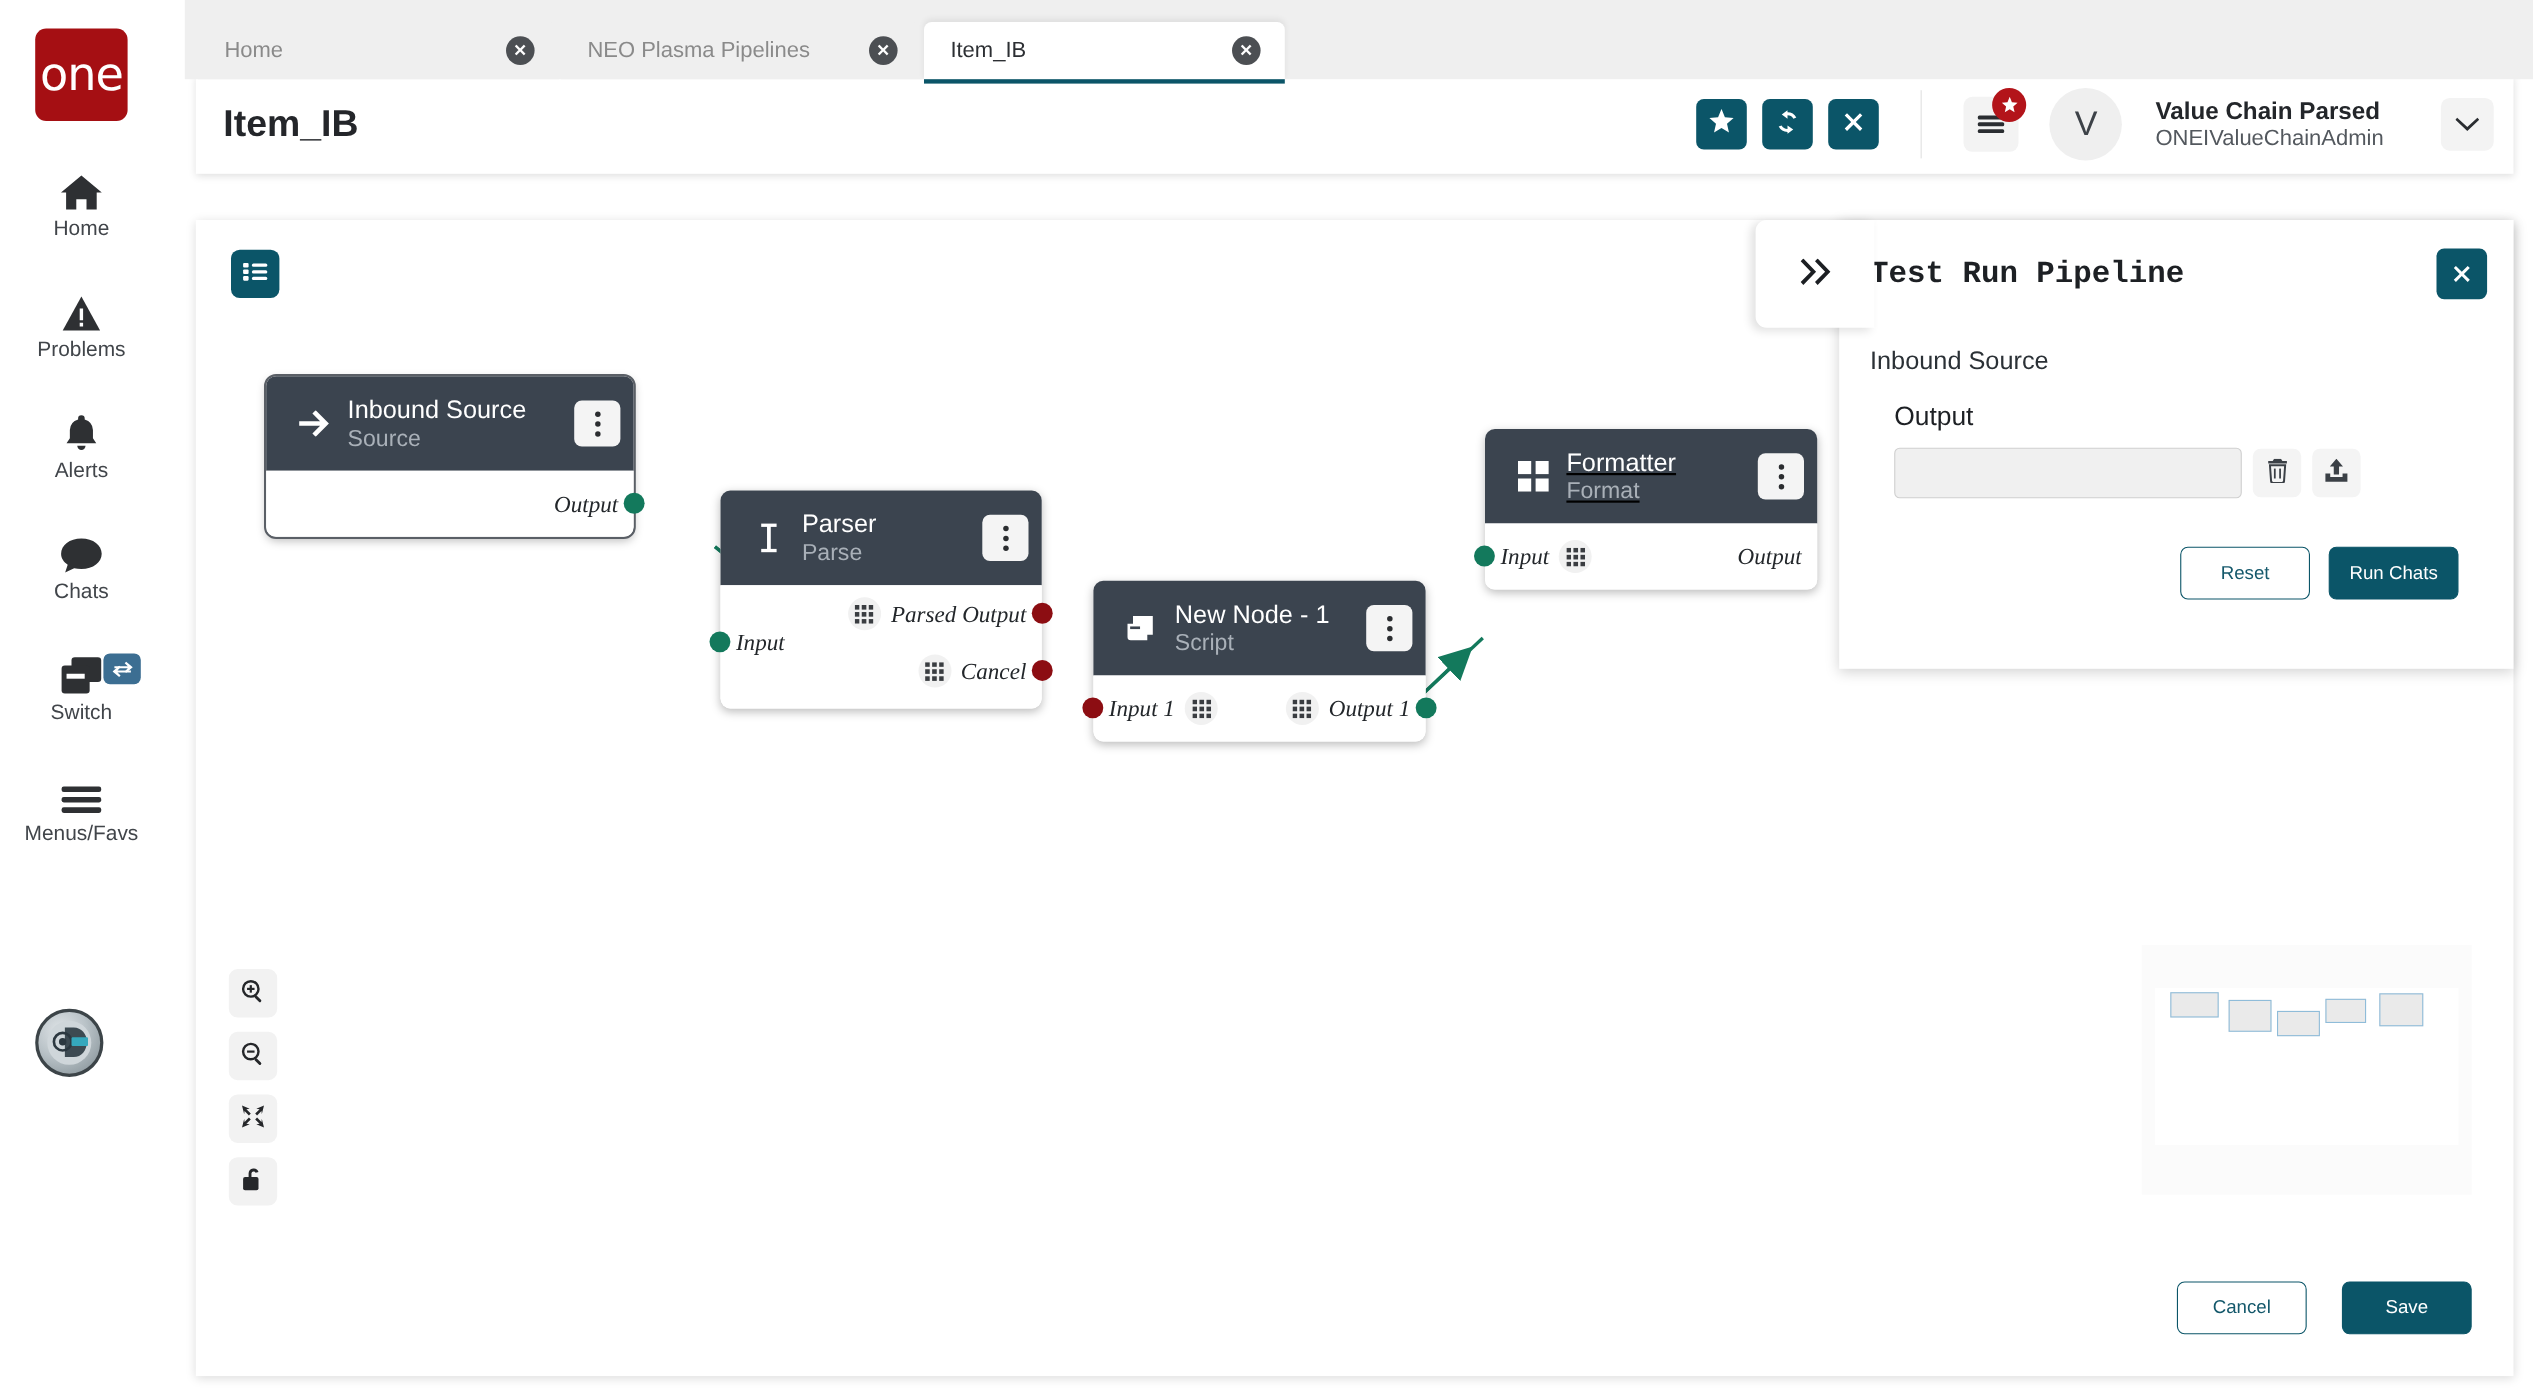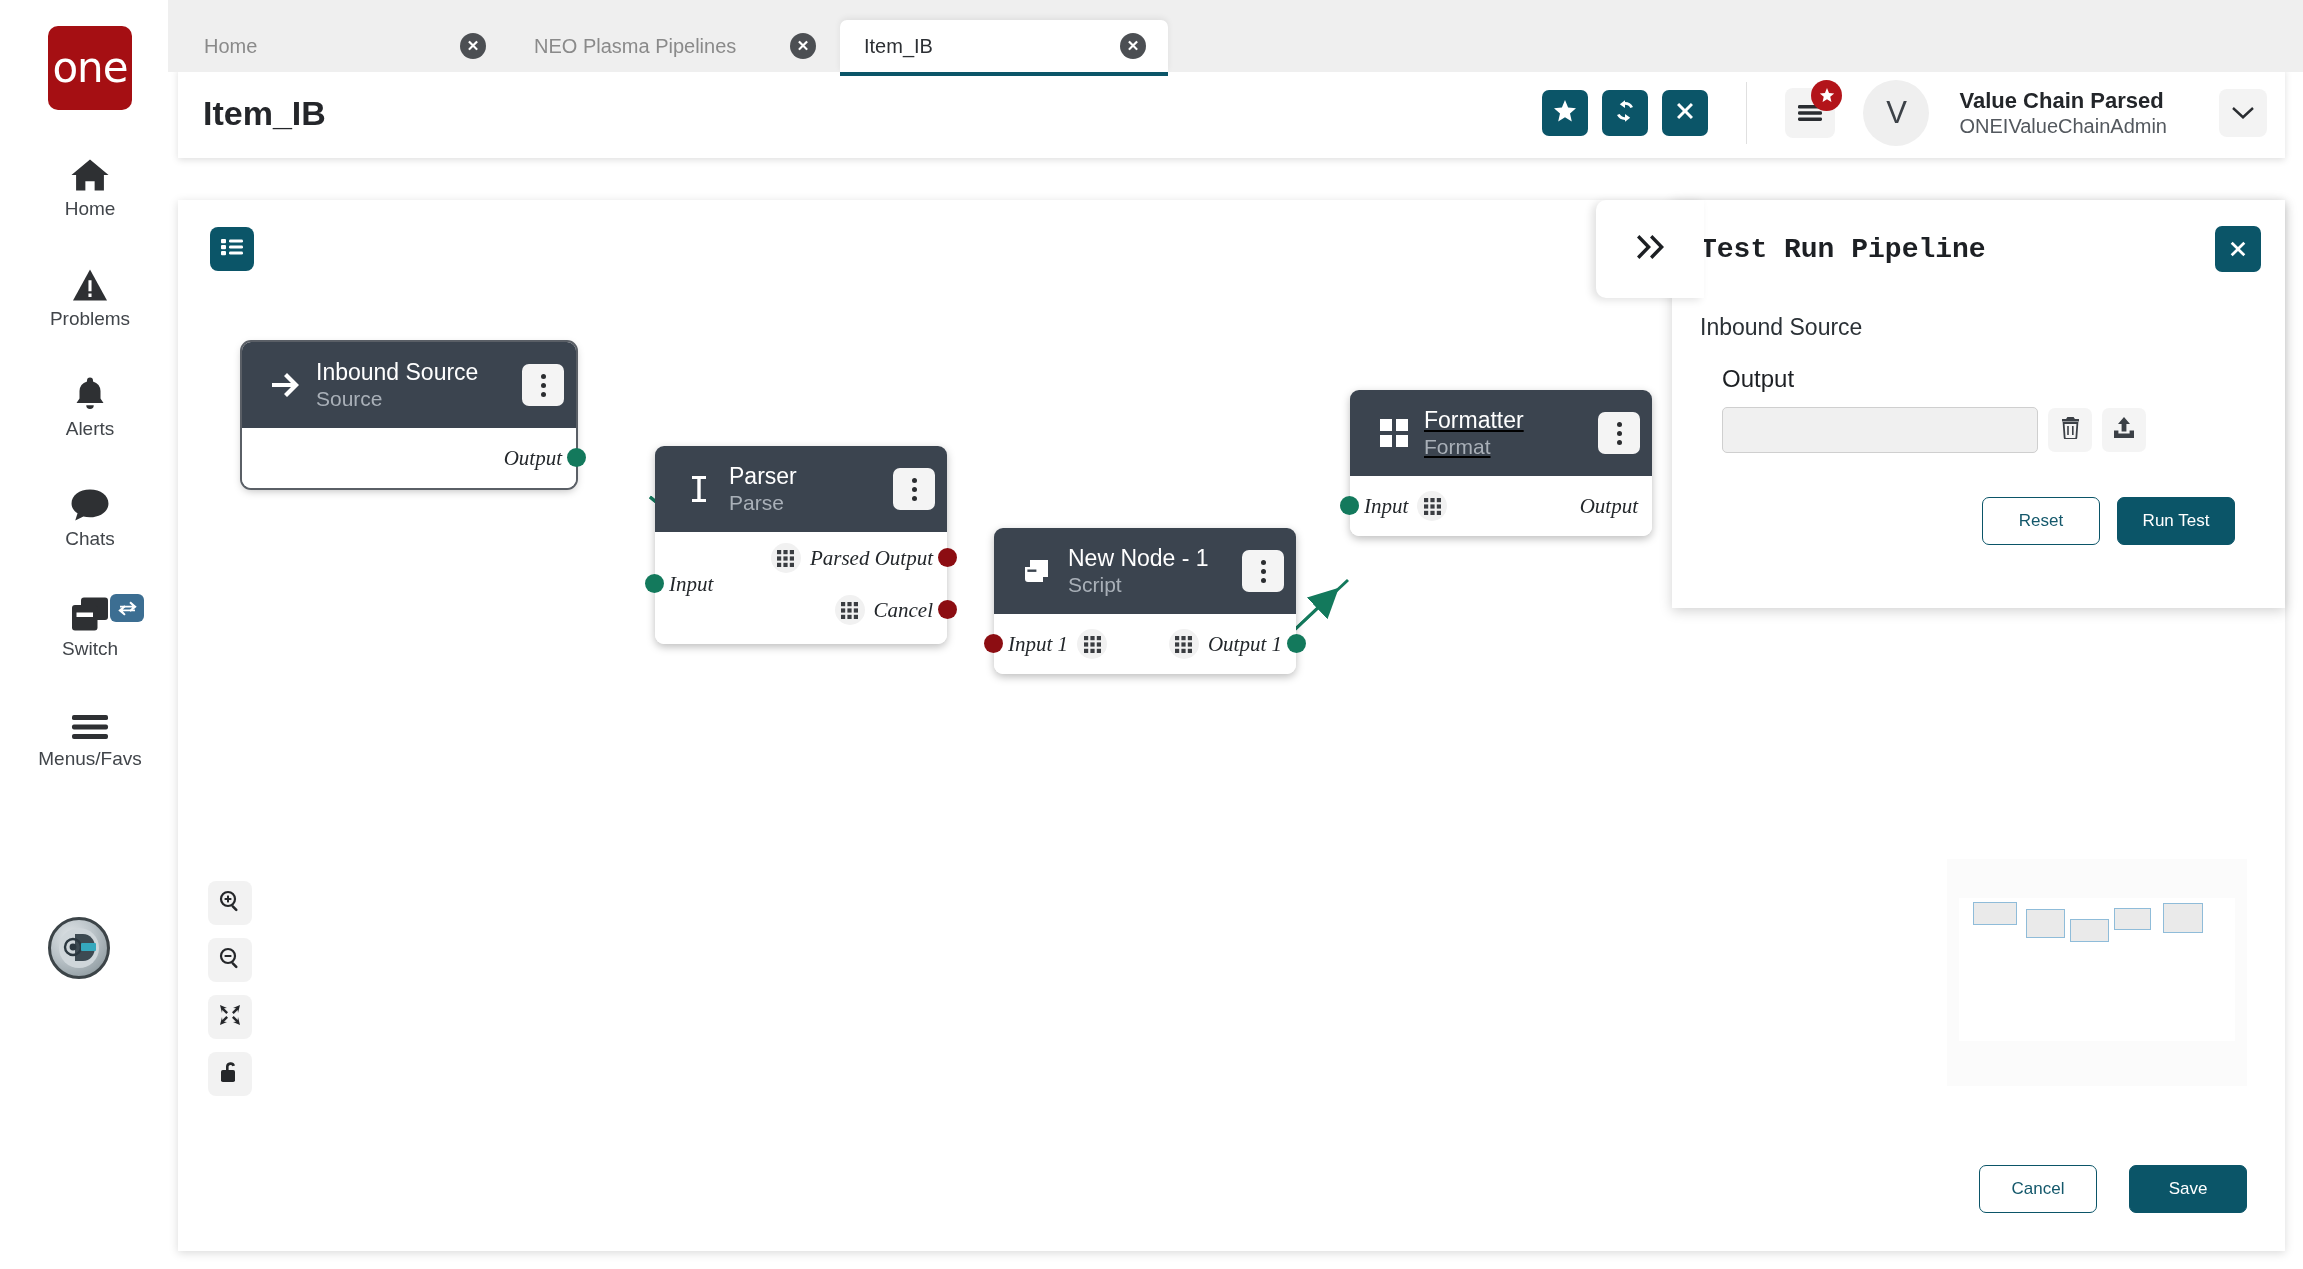--- a/index.html
+++ b/index.html
@@ -5,21 +5,21 @@
   * { box-sizing: border-box; margin: 0; padding: 0; }
   html, body {
     width: 2303px; height: 1269px;
     font-family: "Liberation Sans", sans-serif;
     background: #ffffff;
     overflow: hidden;
   }
 
   
   #rail {
-    position: absolute; left: 16px; top: 0;
+    position: absolute; left: 0; top: 0;
     width: 148px; height: 1011px;
     background: #ffffff;
     display: flex; flex-direction: column; align-items: center;
     z-index: 40;
   }
   #logo {
     margin-top: 26px;
     width: 84px; height: 84px;
     background: #a50f13;
     border-radius: 10px;
@@ -727,16 +727,16 @@
           <svg width="22" height="22" viewBox="0 0 22 22">
               <path d="M11 0l6 7h-3.6v7.4H8.6V7H5z"></path>
               <path d="M1 13.4h4.4v3.2h11.2v-3.2H21V21H1z"></path>
             </svg>
         </span>
       </span>
     </div>
 
     <div id="panel-actions">
       <div class="btn btn-outline">Reset</div>
-      <div class="btn btn-solid">Run Test</div>
+      <div class="btn btn-solid">Run Chats</div>
     </div>
   </div>
 </div>
 
 </body></html>

